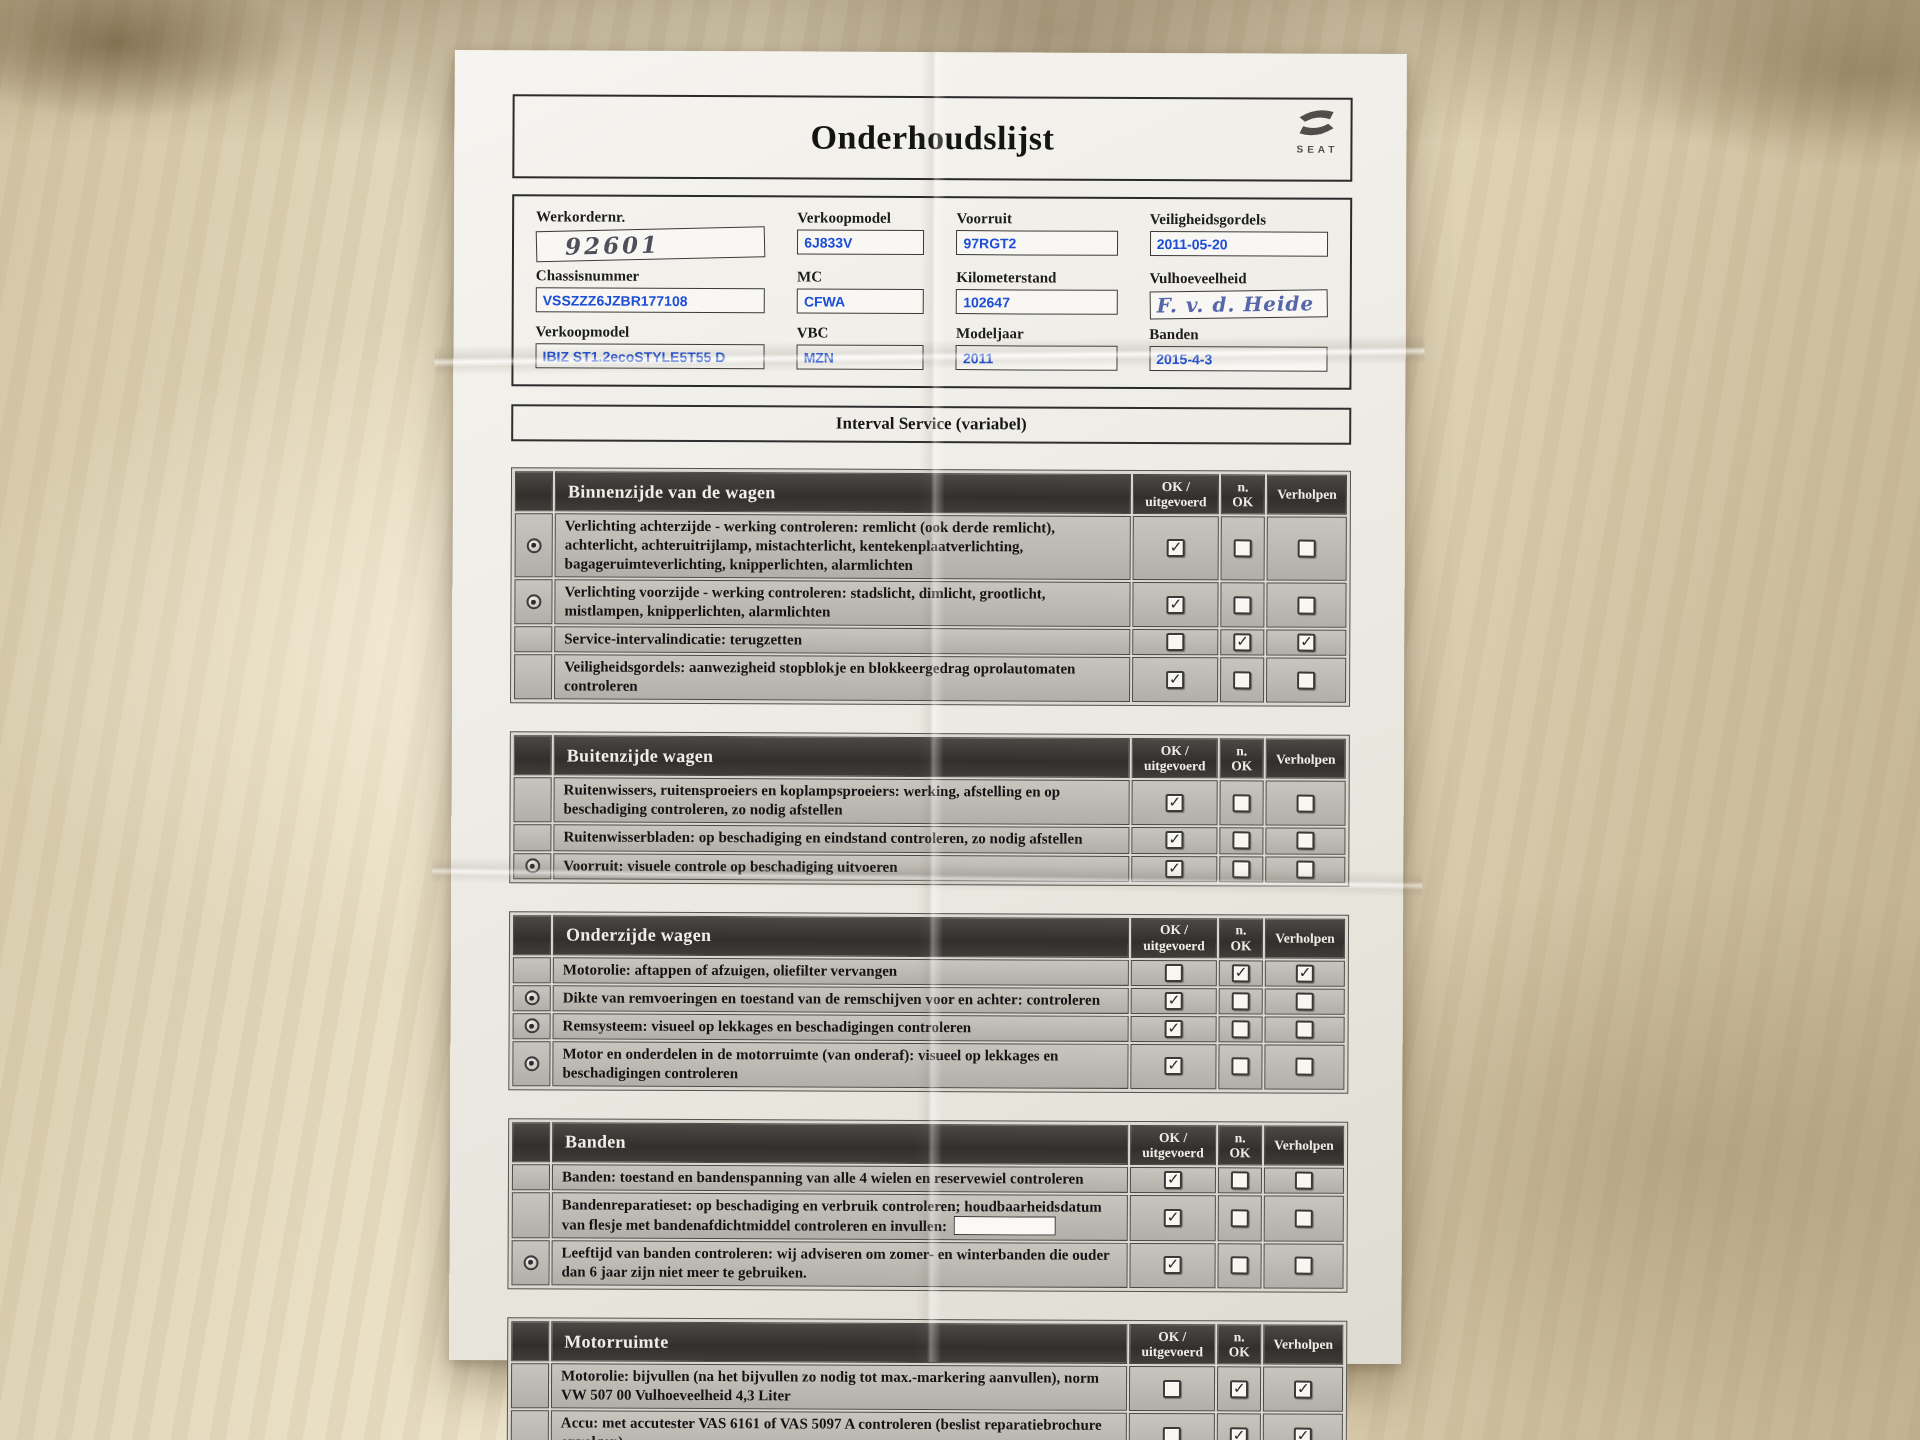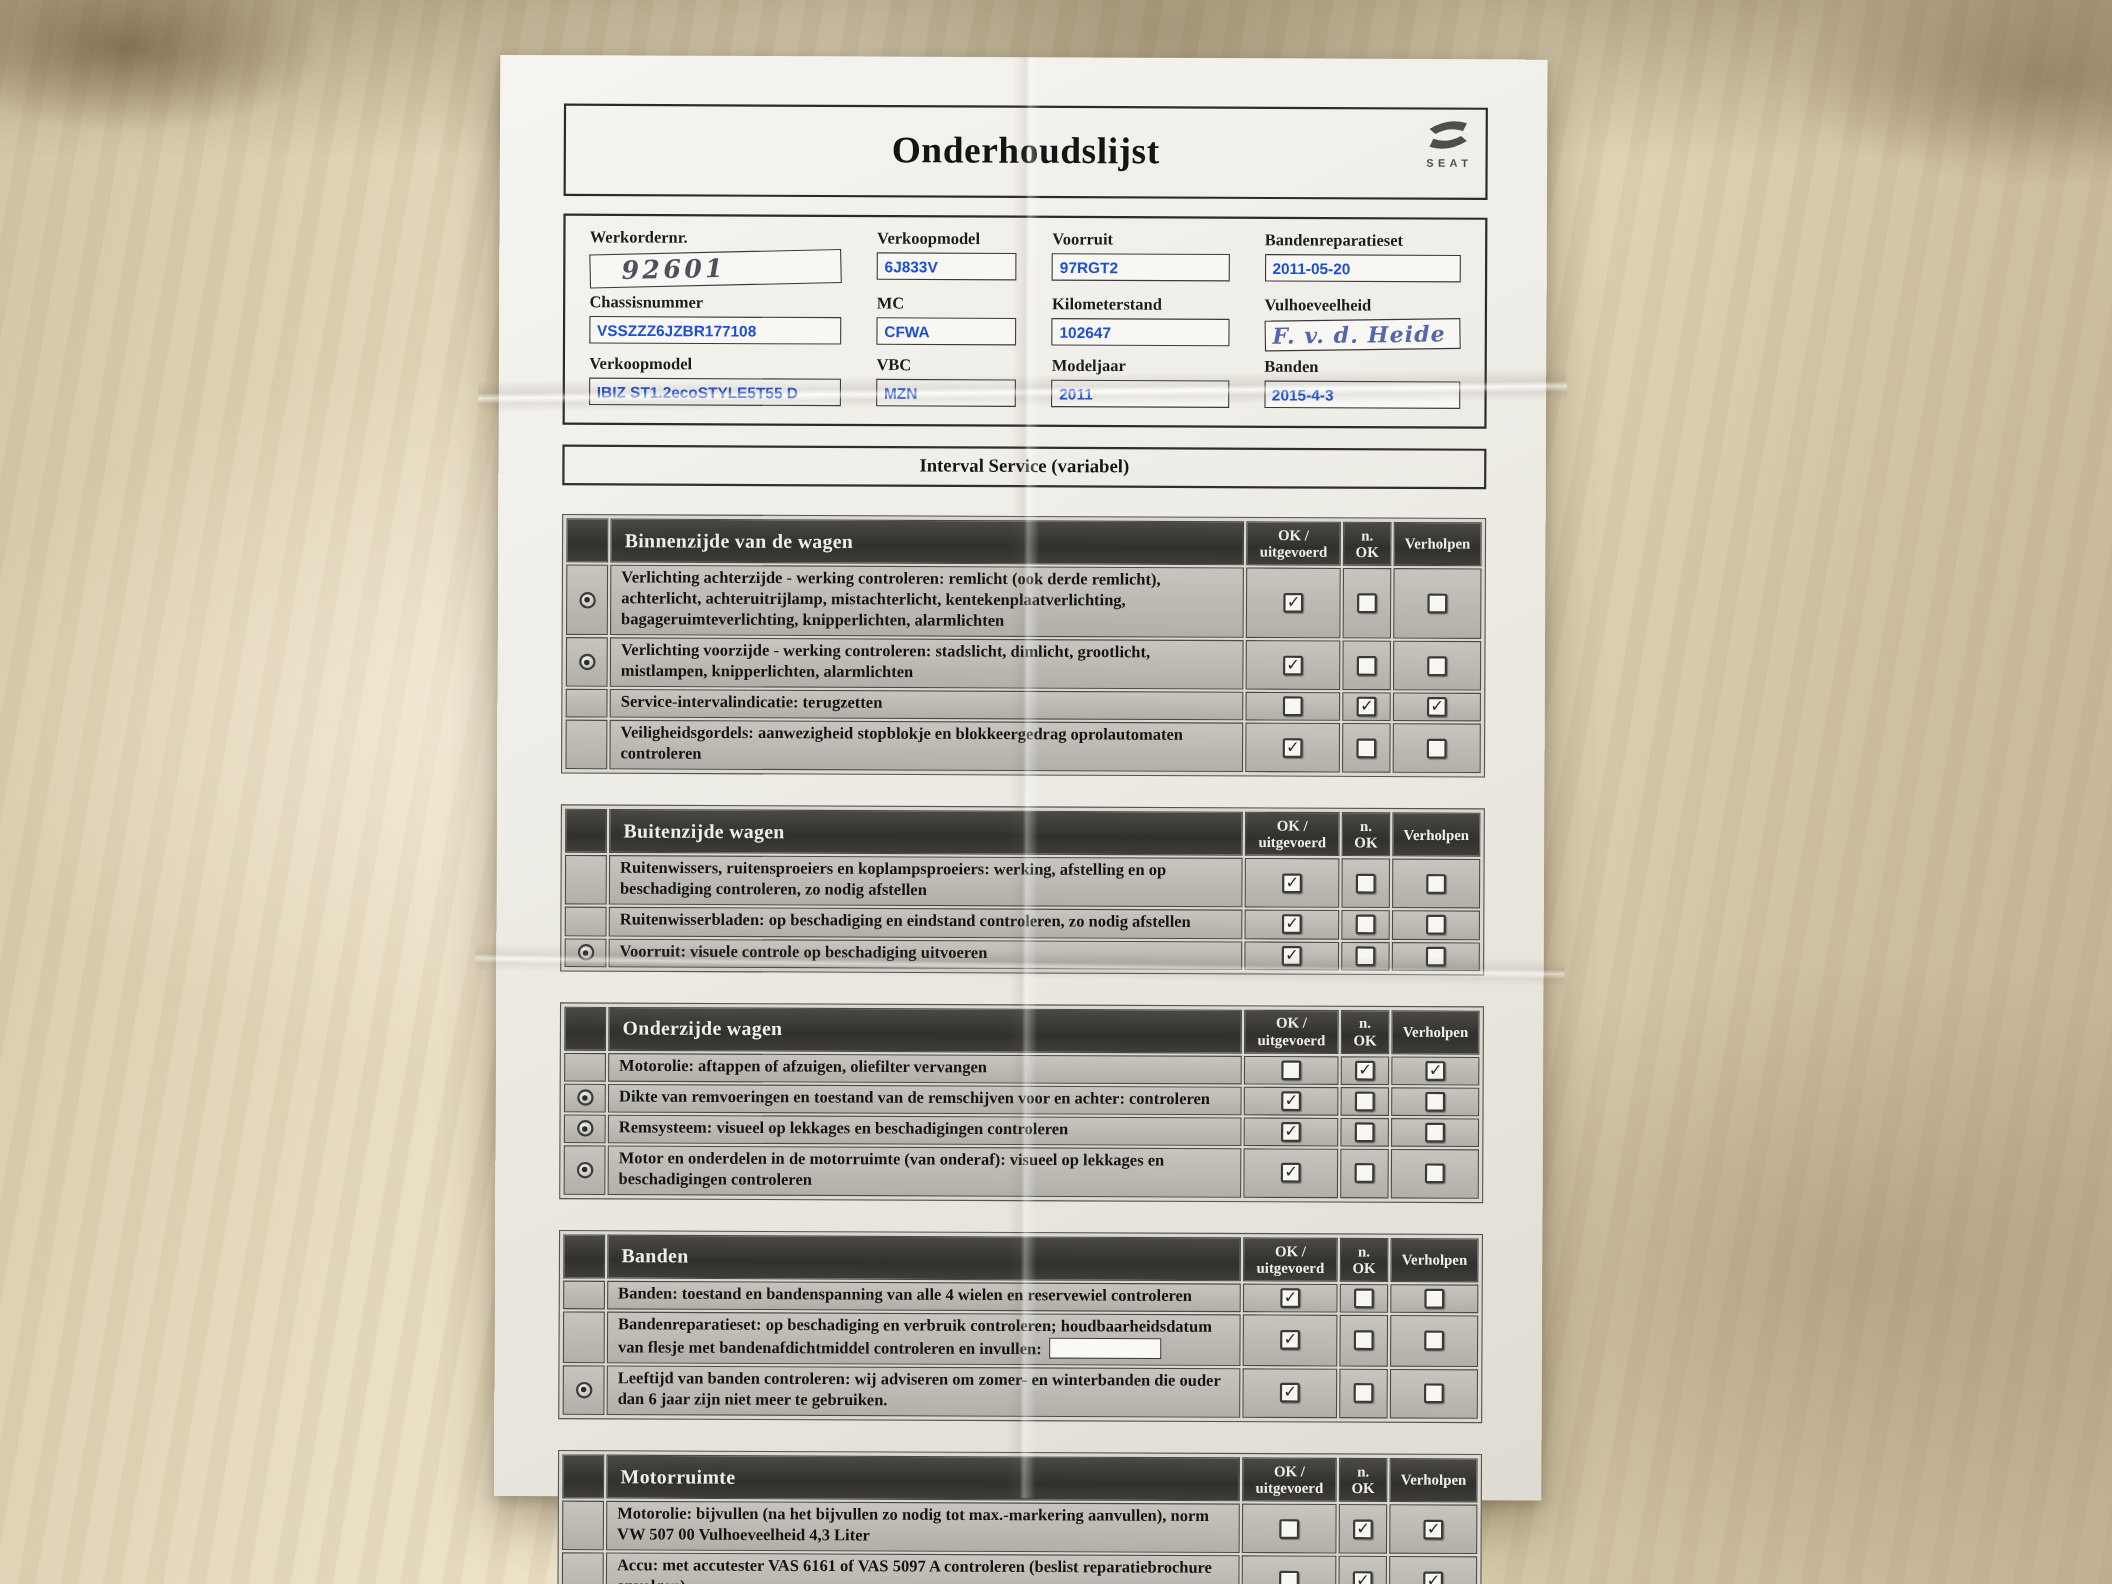--- a/index.html
+++ b/index.html
@@ -127,21 +127,21 @@
         </div>
         <div class="hf">
           <div class="hf-label">Verkoopmodel</div>
           <div class="hf-value">6J833V</div>
         </div>
         <div class="hf">
           <div class="hf-label">Voorruit</div>
           <div class="hf-value">97RGT2</div>
         </div>
         <div class="hf">
-          <div class="hf-label">Bandenreparatieset</div>
+          <div class="hf-label">Veiligheidsgordels</div>
           <div class="hf-value">2011-05-20</div>
         </div>
         <div class="hf">
           <div class="hf-label">Chassisnummer</div>
           <div class="hf-value">VSSZZZ6JZBR177108</div>
         </div>
         <div class="hf">
           <div class="hf-label">MC</div>
           <div class="hf-value">CFWA</div>
         </div>

